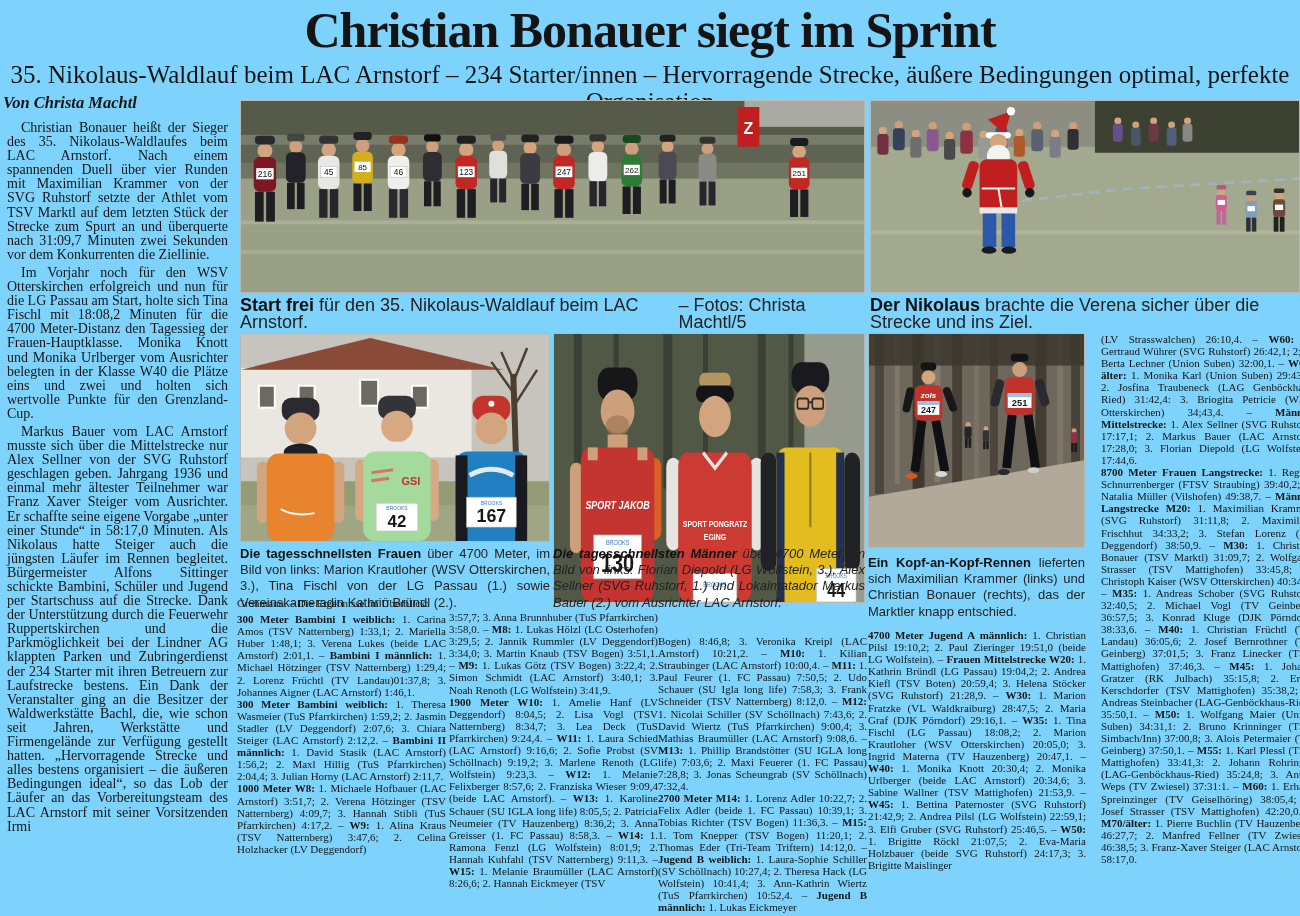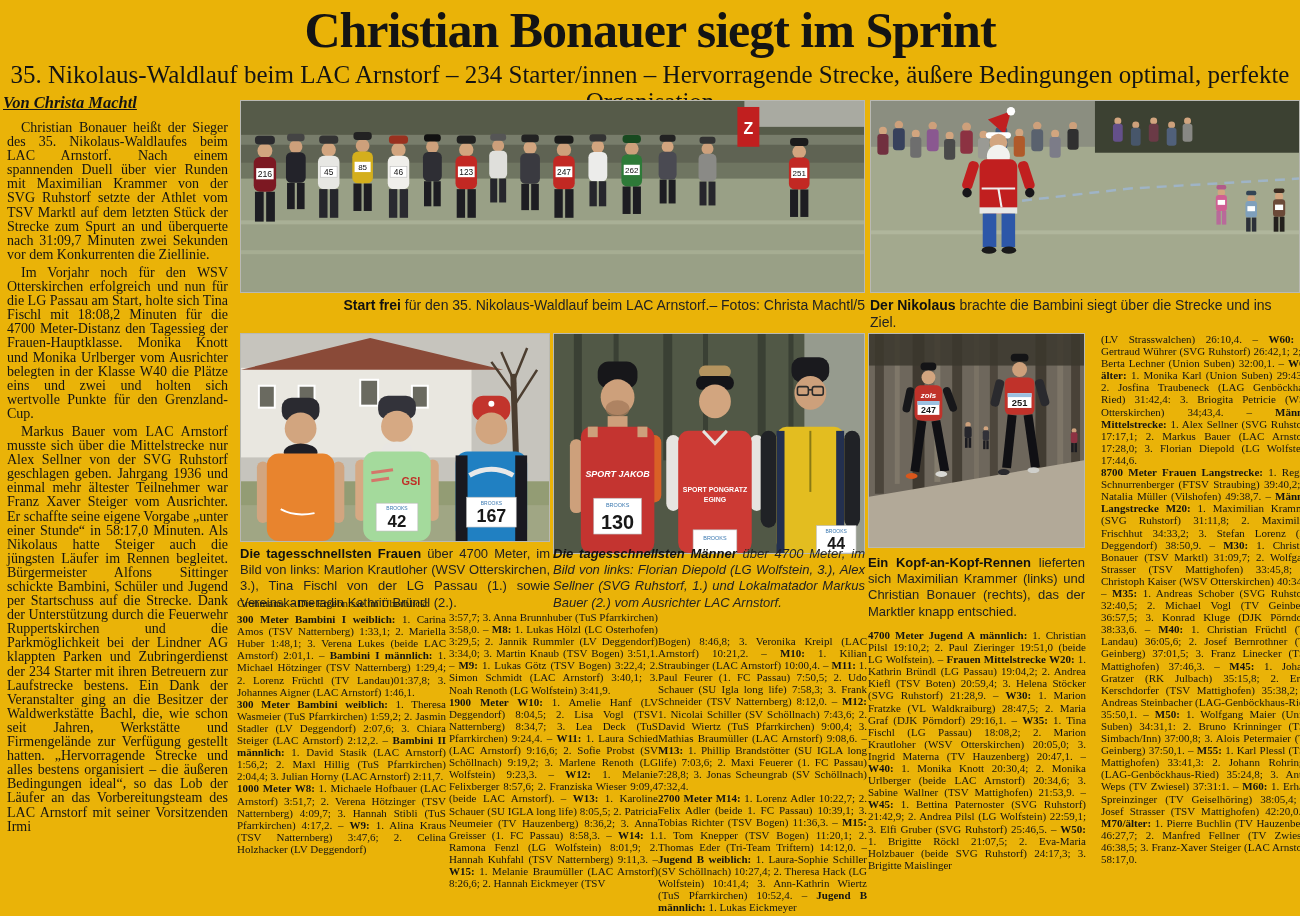--- a/index.html
+++ b/index.html
@@ -1,30 +1,30 @@
 <!DOCTYPE html>
 <html lang="de"><head>
 <meta charset="utf-8">
 <style>
   html,body{margin:0;padding:0;background:#e9e9e9;}
-  .page{position:relative;width:1300px;height:916px;background:#eab308;overflow:hidden;
+  .page{position:relative;width:1300px;height:916px;background:#7dd3fc;overflow:hidden;
         font-family:"Liberation Serif","DejaVu Serif",serif;color:#141414;margin:0 auto;}
   .headline{position:absolute;left:0;top:0;width:1300px;text-align:center;
         font-size:50px;font-weight:bold;letter-spacing:-1px;line-height:60px;}
   .subhead{position:absolute;left:0;top:61px;width:1300px;text-align:center;
         font-size:25px;line-height:27px;}
   .leftcol{position:absolute;left:3px;top:93px;width:229px;height:823px;overflow:hidden;}
-  .byline{font-size:16.5px;font-style:italic;font-weight:600;margin:0 0 8px 0;text-decoration:underline;}
+  .byline{font-size:16.5px;font-style:italic;font-weight:600;margin:0 0 8px 0;}
   .leftcol p{margin:4px;font-size:14px;line-height:14.1px;text-align:justify;
         text-indent:14px;hyphens:auto;}
   .photo{position:absolute;border:1px solid #b9b9b3;box-sizing:border-box;background:#cfcfc8;}
   .photo svg{display:block;width:100%;height:100%;}
   .cap{position:absolute;font-family:"Liberation Sans","DejaVu Sans",sans-serif;
         font-size:13px;line-height:16.2px;text-align:justify;color:#222;}
-  .caprow{display:flex;justify-content:flex-end;font-size:14px;line-height:17px;
+  .caprow{display:flex;justify-content:center;font-size:18px;line-height:17px;
         text-align:left;}
   .cap b{color:#111;}
   .rescol{position:absolute;font-size:11px;line-height:12.1px;text-align:justify;
         overflow:hidden;hyphens:auto;}
   .rescol p{margin:0;}
   .rescol p.gap{margin-top:4px;}
   .svgtxt{font-family:"Liberation Sans","DejaVu Sans",sans-serif;}
 </style>
 </head>
 <body>
@@ -298,21 +298,21 @@
         <circle r="6" fill="#d2a57f"></circle>
           <rect x="-8" y="-12" width="16" height="7" rx="3" fill="#3a2c22"></rect>
         <rect x="-9" y="4" width="18" height="26" rx="5" fill="#6b4a38"></rect>
         <rect x="-8" y="30" width="7" height="22" fill="#23201c"></rect>
           <rect x="1" y="30" width="7" height="22" fill="#23201c"></rect>
         <rect x="-6" y="12" width="12" height="8" fill="#fff"></rect>
       </g>
     </svg>
   </div>
   <div class="cap caprow" style="left:870px;top:297px;width:430px;">
-    <span><b>Der Nikolaus</b><span> brachte die Bambini siegt über die Strecke und ins Ziel.</span></span>
+    <span><b>Der Nikolaus</b><span> brachte die Verena sicher über die Strecke und ins Ziel.</span></span>
   </div>
 
   <div class="photo" style="left:240px;top:333px;width:310px;height:209px;">
     <svg viewBox="0 0 310 208" preserveAspectRatio="none">
       <rect x="0" y="0" width="310" height="208" fill="#c6c4bd"></rect>
       <g>
         <rect x="0" y="34" width="232" height="90" fill="#e9e7e0"></rect>
         <polygon points="0,36 130,4 264,36" fill="#8a4a38"></polygon>
         <rect x="18" y="52" width="16" height="22" fill="#6a6a60" stroke="#fff" stroke-width="2"></rect>
         <rect x="58" y="52" width="16" height="22" fill="#6a6a60" stroke="#fff" stroke-width="2"></rect>
@@ -359,21 +359,21 @@
         <rect x="-25" y="164" width="50" height="30" fill="#fff" stroke="#bbb" stroke-width="0.6"></rect>
         <text class="svgtxt" x="0" y="172" font-size="5" fill="#3a78b0" text-anchor="middle">BROOKS</text>
         <text class="svgtxt" x="0" y="189" font-size="18" font-weight="bold" fill="#181818" text-anchor="middle">167</text>
       </g>
     </svg>
   </div>
   <div class="cap" style="left:240px;top:546px;width:310px;">
     <b>Die tagesschnellsten Frauen</b><span> über 4700 Meter, im Bild von links: Marion Krautloher (WSV Otterskirchen, 3.), Tina Fischl von der LG Passau (1.) sowie Vereinskameradin Kathrin Bründl (2.).</span>
   </div>
 
-  <div class="photo" style="left:553px;top:333px;width:312px;height:221px;">
+  <div class="photo" style="left:553px;top:333px;width:312px;height:270px;">
     <svg viewBox="0 0 312 208" preserveAspectRatio="none">
       <rect x="0" y="0" width="312" height="208" fill="#515846"></rect>
       <rect x="252" y="0" width="60" height="208" fill="#969b8e"></rect>
       <g fill="#3a4034">
         <rect x="20" y="0" width="8" height="120"></rect>
           <rect x="60" y="0" width="5" height="110"></rect>
         <rect x="110" y="0" width="9" height="120"></rect>
           <rect x="150" y="0" width="5" height="100"></rect>
         <rect x="205" y="0" width="8" height="115"></rect>
           <rect x="236" y="0" width="5" height="100"></rect>

